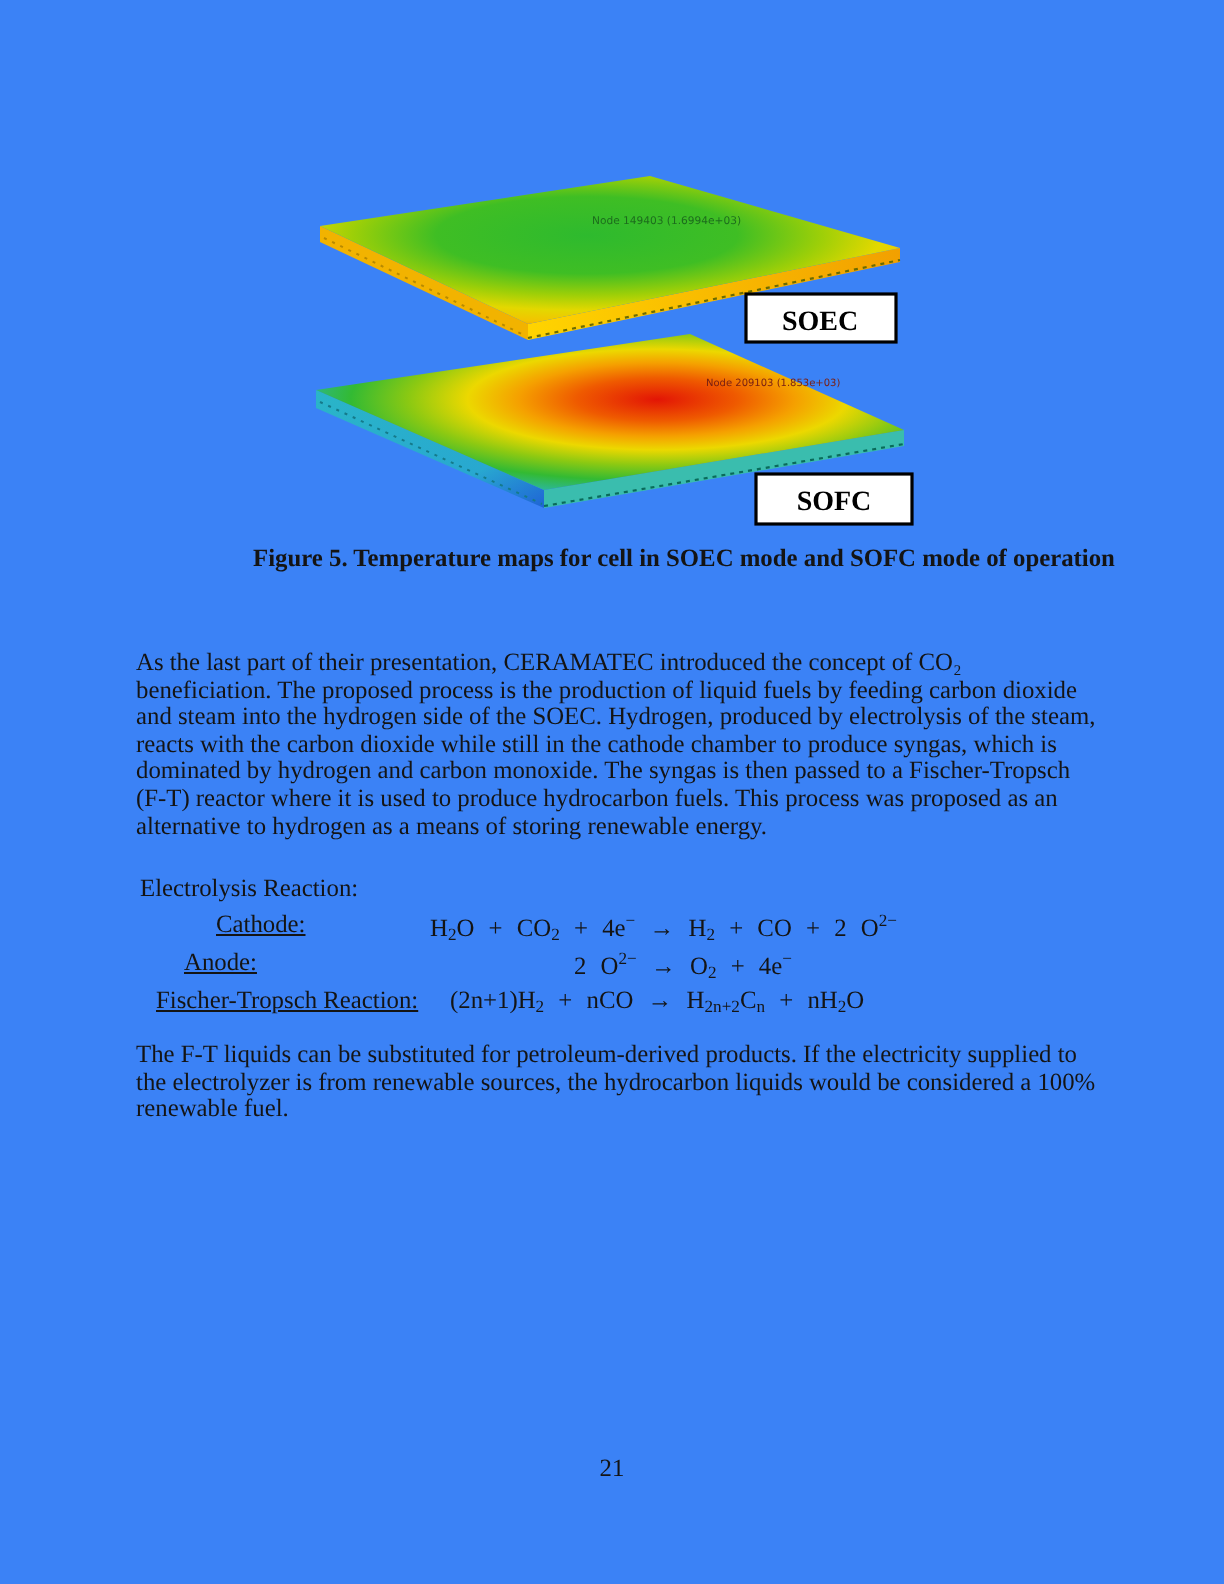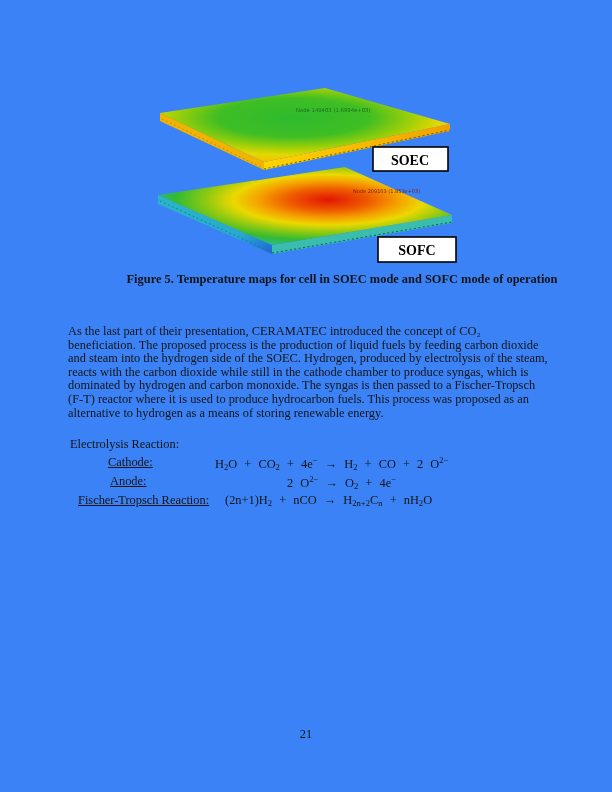--- a/index.html
+++ b/index.html
@@ -15,21 +15,21 @@
     white-space:pre;margin:0;}
   .para1{top:325px;}
   .para2{top:521px;}
   .rx-head{position:absolute;left:70px;top:437px;font-size:12.4px;}
   .rx-label{position:absolute;font-size:12.4px;text-decoration:underline;}
   .rx-eq{position:absolute;font-size:12.4px;word-spacing:4px;}
   .rx-eq sub{font-size:8.6px;vertical-align:-2px;}
   .rx-eq sup{font-size:8.6px;vertical-align:5px;}
   .row1 .rx-label{left:108px;top:455px;}
   .row1 .rx-eq{left:215px;top:455px;}
-  .row2 .rx-label{left:110px;top:474px;}
+  .row2 .rx-label{left:92px;top:474px;}
   .row2 .rx-eq{left:287px;top:474px;text-align:right;}
   .row3 .rx-label{left:78px;top:493px;}
   .row3 .rx-eq{left:225px;top:493px;}
   .page-number{position:absolute;left:0;top:727px;width:612px;text-align:center;
     font-size:12.4px;}
   svg text.node-lbl{font-family:"DejaVu Sans","Liberation Sans",sans-serif;}
   svg text.box-lbl{font-family:"Liberation Serif","DejaVu Serif",serif;font-weight:bold;}
 </style>
 </head>
 <body>
@@ -121,16 +121,19 @@
       <span class="rx-label">Anode:</span>
       <span class="rx-eq">2 O<sup>2−</sup> → O<sub>2</sub> + 4e<sup>−</sup></span>
     </div>
 
     <div class="row3">
       <span class="rx-label">Fischer-Tropsch Reaction:</span>
       <span class="rx-eq">(2n+1)H<sub>2</sub> + nCO → H<sub>2n+2</sub>C<sub>n</sub> + nH<sub>2</sub>O</span>
     </div>
   </div>
 
+  <p class="para para2">The F-T liquids can be substituted for petroleum-derived products. If the electricity supplied to
+the electrolyzer is from renewable sources, the hydrocarbon liquids would be considered a 100%
+renewable fuel.</p>
 
   <div class="page-number">21</div>
 
 </div>
 
 </body></html>

